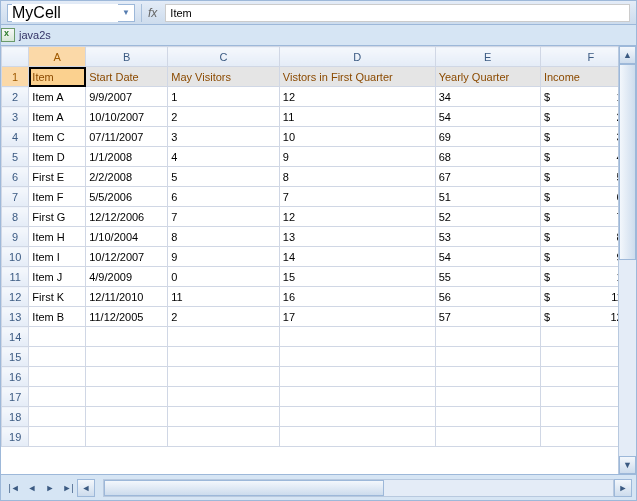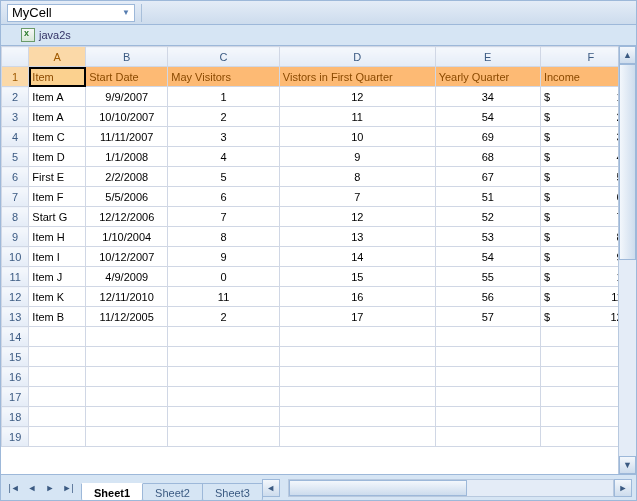--- a/index.html
+++ b/index.html
@@ -31,21 +31,21 @@
     display: flex;
     align-items: center;
     padding: 0 4px;
     font-size: 11px;
     position: relative;
   }
   .name-box input {
     border: none;
     outline: none;
     font-family: inherit;
-    font-size: 13px;
+    font-size: 16px;
     width: 100%;
   }
   .name-box .dd {
     color: #567db0;
     font-size: 8px;
     margin-left: 4px;
   }
   .divider-v {
     width: 1px;
     height: 18px;
@@ -70,21 +70,21 @@
     padding: 0 4px;
     display: flex;
     align-items: center;
     font-size: 11px;
   }
   .workbook-bar {
     background: #d6e5f4;
     display: flex;
     align-items: center;
     height: 21px;
-    padding: 0 20px;
+    padding: 0 0;
     gap: 4px;
     color: #336;
     border-bottom: 1px solid #9db8d9;
   }
   .wb-icon {
     display: inline-block;
     width: 14px; height: 14px;
     background: linear-gradient(#f8f8f8,#d8e8d8);
     border: 1px solid #6a9a6a;
     position: relative;
@@ -123,30 +123,30 @@
   }
   th.corner {
     background: #e4ecf7;
   }
   th.col-hdr.active, th.row-hdr.active {
     background: #fbd9a8;
     color: #a05a00;
   }
   th.row-hdr { text-align: center; }
   td.header-row {
-    background: #fdba74;
+    background: #e5e5e5;
     color: #8b4a00;
   }
   td.sel {
     background: #fbd18f;
     outline: 2px solid #000;
     outline-offset: -2px;
   }
   td.txt { text-align: left; }
-  td.num { text-align: center; }
+  td.num { text-align: left; }
   td.money { text-align: right; }
   .money-wrap { display:flex; justify-content:space-between; }
   .money-wrap .sym { text-align:left; }
   .money-wrap .amt { text-align:right; }
   .col-rh { width: 26px; }
   .col-A { width: 54px; }
   .col-B { width: 78px; }
   .col-C { width: 106px; }
   .col-D { width: 148px; }
   .col-E { width: 100px; }
@@ -243,20 +243,26 @@
 </style>
 </head>
 <body>
 
 <div class="toolbar">
   <div class="name-box">
     <input type="text" value="MyCell" style="">
     <span class="dd">▼</span>
   </div>
   <div class="divider-v"></div>
+  <div class="fx-area">
+    <span class="fx-label">fx</span>
+    <div class="formula-bar">
+      <span>Item</span>
+    </div>
+  </div>
 </div>
 
 <div class="workbook-bar">
   <span class="wb-icon"></span>
   <span>java2s</span>
 </div>
 
 <div class="grid-wrap">
   <table class="grid">
     <colgroup>
@@ -313,21 +319,21 @@
           <td class="money">
             <span class="money-wrap">
               <span class="sym">$</span>
               <span class="amt">2.00</span>
             </span>
           </td>
         </tr>
         <tr>
           <th class="row-hdr">4</th>
           <td class="txt">Item C</td>
-          <td class="num">11/11/2007</td>
+          <td class="num">07/11/2007</td>
           <td class="num">3</td>
           <td class="num">10</td>
           <td class="num">69</td>
           <td class="money">
             <span class="money-wrap">
               <span class="sym">$</span>
               <span class="amt">3.00</span>
             </span>
           </td>
         </tr>
@@ -368,21 +374,21 @@
           <td class="num">51</td>
           <td class="money">
             <span class="money-wrap">
               <span class="sym">$</span>
               <span class="amt">6.00</span>
             </span>
           </td>
         </tr>
         <tr>
           <th class="row-hdr">8</th>
-          <td class="txt">Start G</td>
+          <td class="txt">First G</td>
           <td class="num">12/12/2006</td>
           <td class="num">7</td>
           <td class="num">12</td>
           <td class="num">52</td>
           <td class="money">
             <span class="money-wrap">
               <span class="sym">$</span>
               <span class="amt">7.00</span>
             </span>
           </td>
@@ -424,21 +430,21 @@
           <td class="num">55</td>
           <td class="money">
             <span class="money-wrap">
               <span class="sym">$</span>
               <span class="amt">1.00</span>
             </span>
           </td>
         </tr>
         <tr>
           <th class="row-hdr">12</th>
-          <td class="txt">Item K</td>
+          <td class="txt">First K</td>
           <td class="num">12/11/2010</td>
           <td class="num">11</td>
           <td class="num">16</td>
           <td class="num">56</td>
           <td class="money">
             <span class="money-wrap">
               <span class="sym">$</span>
               <span class="amt">11.00</span>
             </span>
           </td>
@@ -522,23 +528,18 @@
   </div>
 </div>
 
 <div class="sheet-bar">
   <div class="nav-btns">
     <div class="nav-btn">|◄</div>
     <div class="nav-btn">◄</div>
     <div class="nav-btn">►</div>
     <div class="nav-btn">►|</div>
   </div>
-  <div class="tabs" id="sheet-tabs">
-      <div class="tab active">Sheet1</div>
-      <div class="tab">Sheet2</div>
-      <div class="tab">Sheet3</div>
-    </div>
   <div class="scroll-arrow">◄</div>
   <div class="scroll-track">
     <div class="scroll-thumb"></div>
   </div>
   <div class="scroll-arrow">►</div>
 </div>
 
 </body></html>

